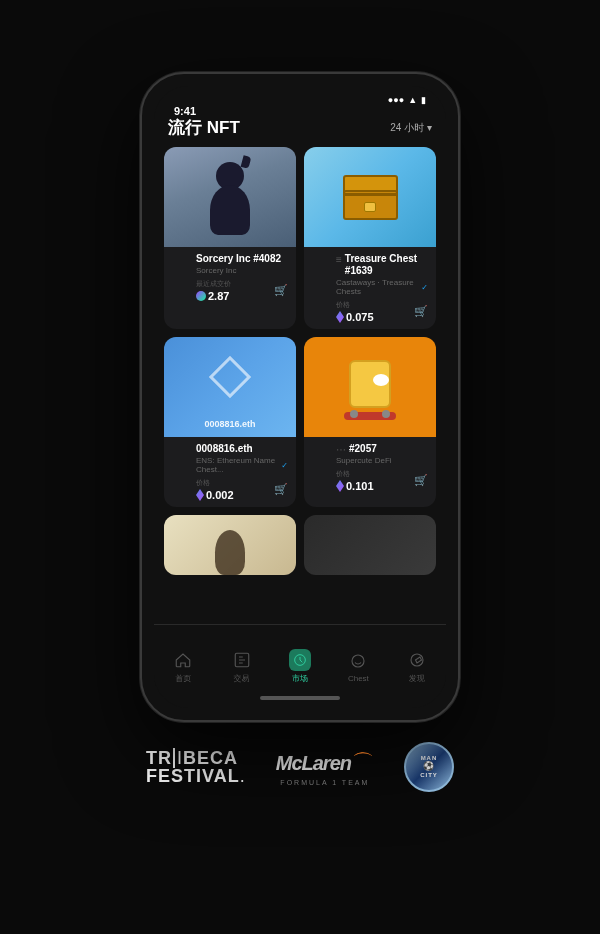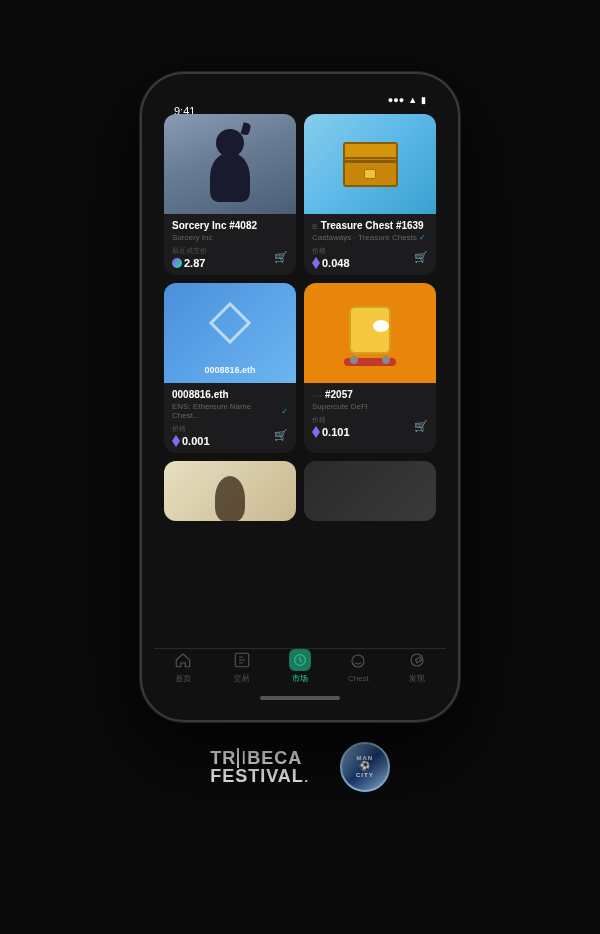--- a/index.html
+++ b/index.html
@@ -50,21 +50,21 @@
       height: 28px;
       display: flex;
       align-items: center;
       justify-content: space-between;
       padding: 0 20px;
       flex-shrink: 0;
     }
     .status-time {
       color: #fff;
       font-size: 11px;
-      font-weight: 400;
+      font-weight: 700;
       margin-top: 22px;
     }
     .status-icons {
       display: flex;
       gap: 4px;
       align-items: center;
     }
     .status-icons span {
       color: #fff;
       font-size: 9px;
@@ -332,20 +332,21 @@
       position: absolute;
       bottom: 2px;
     }
     .skater-wheel-l { left: 6px; }
     .skater-wheel-r { right: 6px; }
 
     
     .nft-info {
       padding: 6px 8px 6px;
       flex: 1;
+      margin-left: 24px;
     }
     .nft-title-row {
       display: flex;
       align-items: flex-start;
       gap: 3px;
       margin-bottom: 1px;
     }
     .nft-menu-icon {
       color: #555;
       font-size: 10px;
@@ -445,21 +446,21 @@
       background: linear-gradient(135deg, #2a2a2a 0%, #3a3a3a 100%);
       width: 100%;
       height: 100%;
     }
 
     
     .tab-bar {
       display: flex;
       align-items: center;
       justify-content: space-around;
-      padding: 0 0 4px;
+      padding: 24px 0 4px;
       background: #111;
       border-top: 0.5px solid #2a2a2a;
       flex-shrink: 0;
     }
     .tab-item {
       display: flex;
       flex-direction: column;
       align-items: center;
       gap: 2px;
       cursor: pointer;
@@ -556,20 +557,24 @@
       <div class="status-bar">
         <span class="status-time">9:41</span>
         <div class="status-icons">
           <span>●●●</span>
           <span>▲</span>
           <span>▮</span>
         </div>
       </div>
 
 
+      <div class="page-header">
+        <span class="page-title">流行 NFT</span>
+        <span class="time-filter">24 小时 ▾</span>
+      </div>
 
       <div class="scroll-content">
 
         <div class="nft-row">
 
           <div class="nft-card">
             <div class="nft-image">
               <div class="img-sorcery">
                 <div class="silhouette">
                   <div class="silhouette-hair"></div>
@@ -615,21 +620,21 @@
               </div>
               <div class="nft-collection">
                 <span>Castaways · Treasure Chests</span>
                 <span class="verified-badge">✓</span>
               </div>
               <div class="price-section">
                 <div>
                   <div class="price-label">价格</div>
                   <div class="price-value">
                     <span class="eth-icon"></span>
-                    <span>0.048</span>
+                    <span>0.075</span>
                   </div>
                 </div>
                 <span class="cart-icon">🛒</span>
               </div>
             </div>
           </div>
 
         </div>
 
         <div class="nft-row">
@@ -647,21 +652,21 @@
               </div>
               <div class="nft-collection">
                 <span>ENS: Ethereum Name Chest...</span>
                 <span class="verified-badge">✓</span>
               </div>
               <div class="price-section">
                 <div>
                   <div class="price-label">价格</div>
                   <div class="price-value">
                     <span class="eth-icon"></span>
-                    <span>0.001</span>
+                    <span>0.002</span>
                   </div>
                 </div>
                 <span class="cart-icon">🛒</span>
               </div>
             </div>
           </div>
 
           <div class="nft-card">
             <div class="nft-image">
               <div class="img-supercute">
@@ -777,20 +782,27 @@
 
   <div class="brand-item">
     <div style="display:flex; align-items:center; gap:2px;">
       <div style="color:#fff; font-size:18px; font-weight:900; letter-spacing:1px; line-height:1;">
         <div>TR<span style="font-weight:200; border-left:2px solid #fff; padding-left:2px; margin-left:1px;">I</span>BECA</div>
         <div style="display:flex; align-items:flex-end; gap:0px;">FESTI<span style="font-weight:200;"> </span>VAL<span style="font-weight:200;">.</span></div>
       </div>
     </div>
   </div>
 
+  <div class="brand-mclaren">
+    <div style="display:flex; align-items:center;">
+      <span style="color:#fff; font-size:20px; font-weight:900; font-style:italic; letter-spacing:-1px;">McLaren</span>
+      <span style="color:#e87722; font-size:22px; margin-left:1px; position:relative; top:-1px;">⌒</span>
+    </div>
+    <div style="color:#888; font-size:7px; letter-spacing:2px; text-align:center;">FORMULA 1 TEAM</div>
+  </div>
 
   <div class="brand-mancity">
     <div class="mancity-inner">
       <div style="font-size:6px; letter-spacing:1px;">MAN</div>
       <div style="font-size:9px; font-weight:900;">⚽</div>
       <div style="font-size:6px; letter-spacing:1px;">CITY</div>
     </div>
   </div>
 
 </div>

